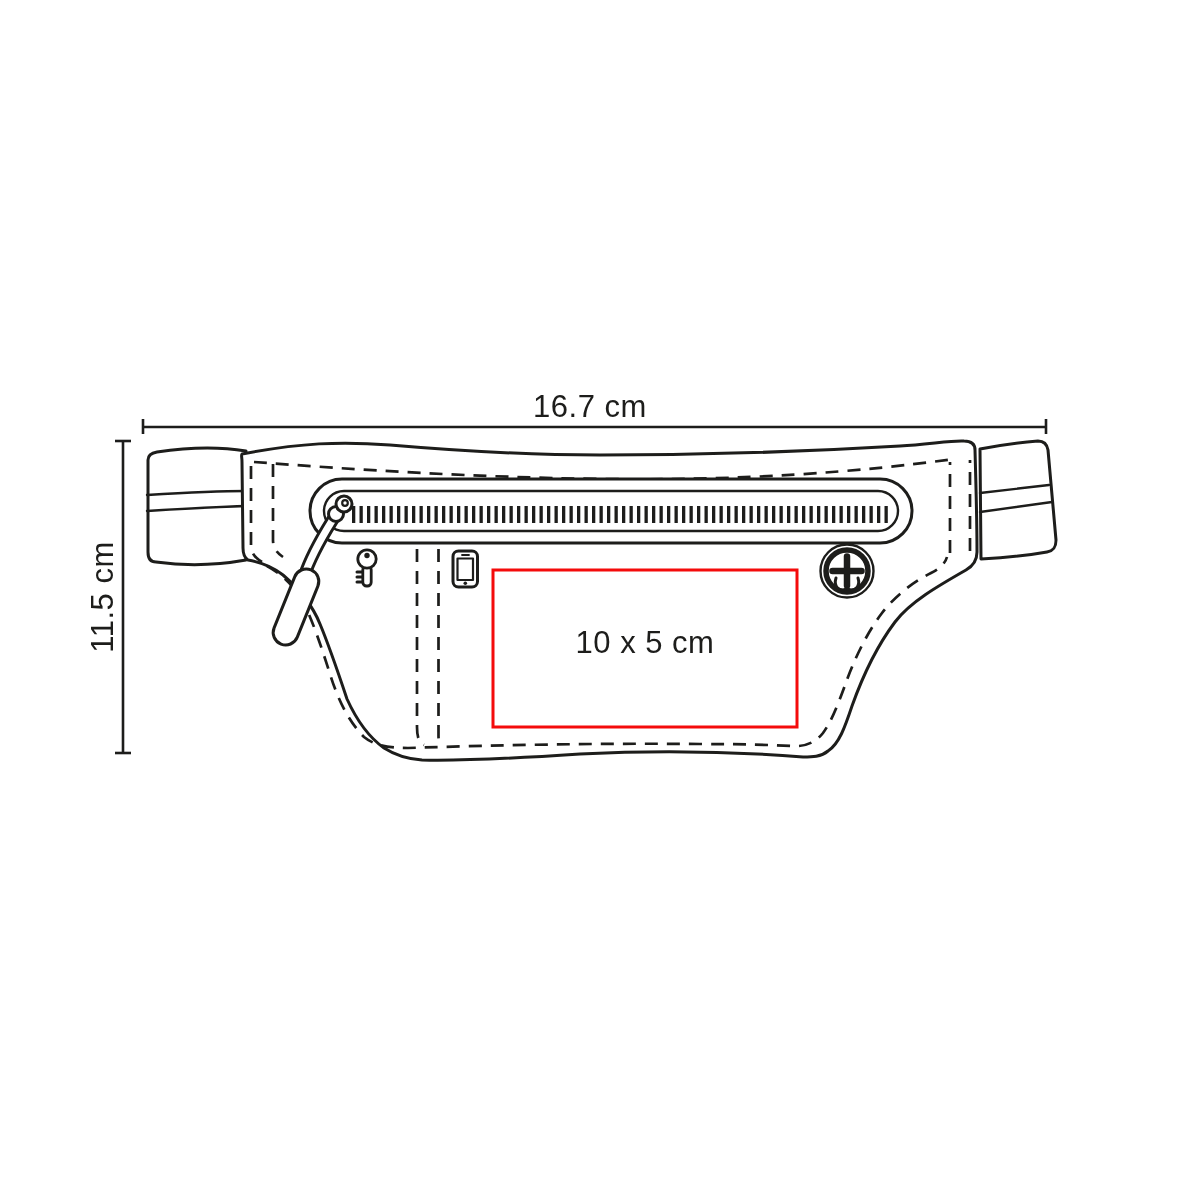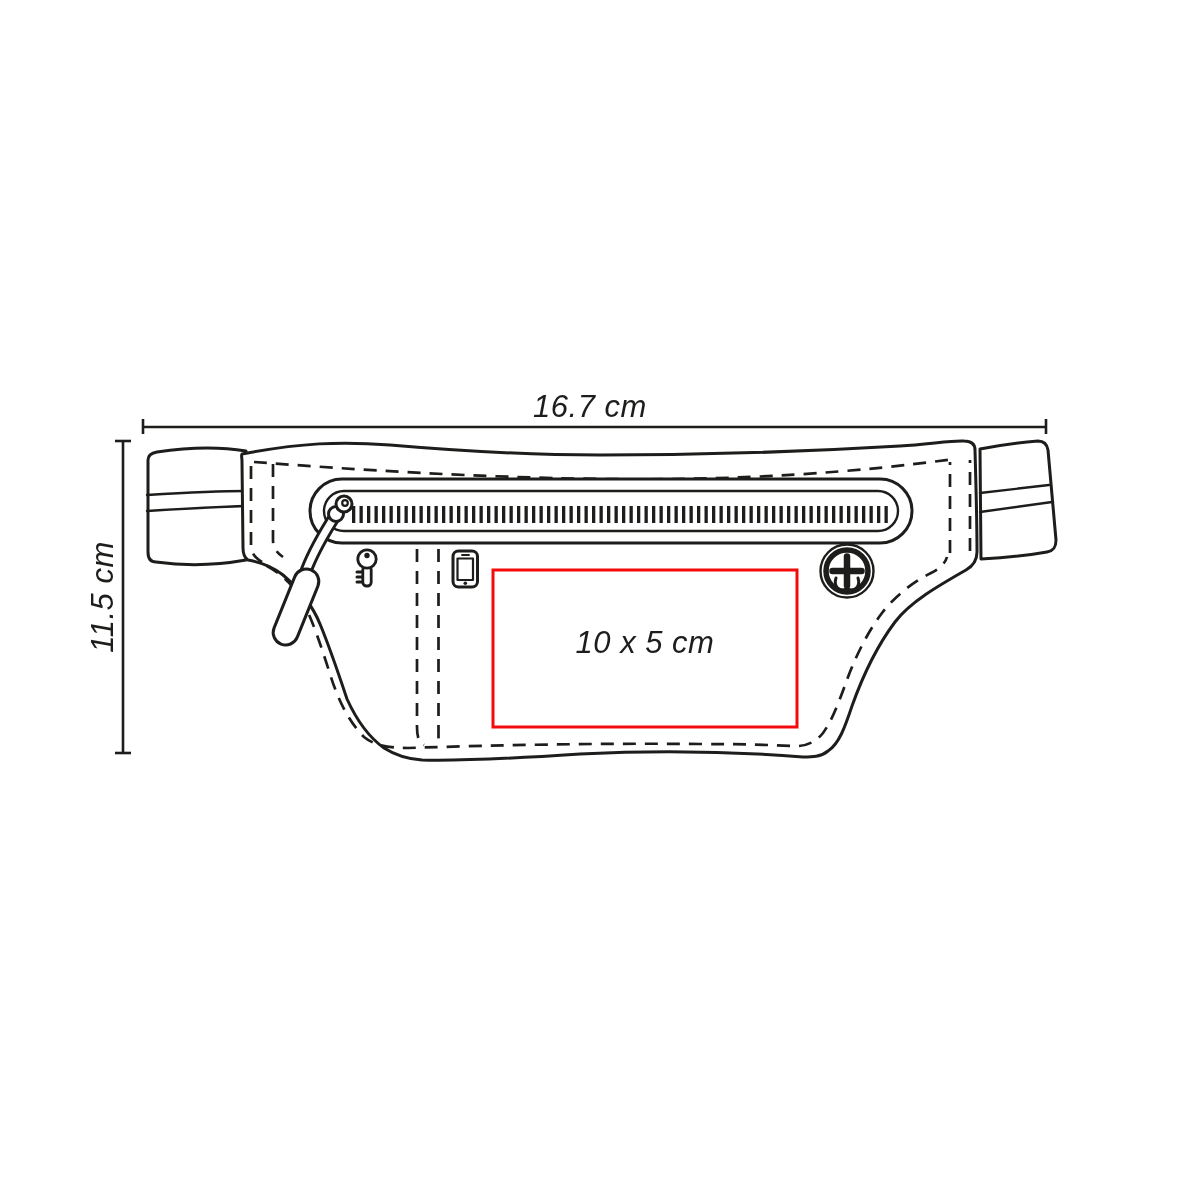--- a/index.html
+++ b/index.html
@@ -1,16 +1,16 @@
 <!DOCTYPE html>
 <html><head>
 <meta charset="utf-8">
 <style>
   html,body{margin:0;padding:0;background:#ffffff;}
-  .stage{position:relative;width:1200px;height:1200px;background:#ffffff;overflow:hidden;font-style:italic;}
+  .stage{position:relative;width:1200px;height:1200px;background:#ffffff;overflow:hidden;}
   svg text{
     font-family:"Liberation Sans",sans-serif;
     font-size:31px;
     font-weight:500;
     letter-spacing:.5px;
     fill:#1d1d1b;
   }
   .ln{fill:none;stroke:#1d1d1b;stroke-width:3;stroke-linecap:round;stroke-linejoin:round;}
   .lnw{fill:#ffffff;stroke:#1d1d1b;stroke-width:3;stroke-linecap:round;stroke-linejoin:round;}
   .thin{stroke-width:2.4;}

